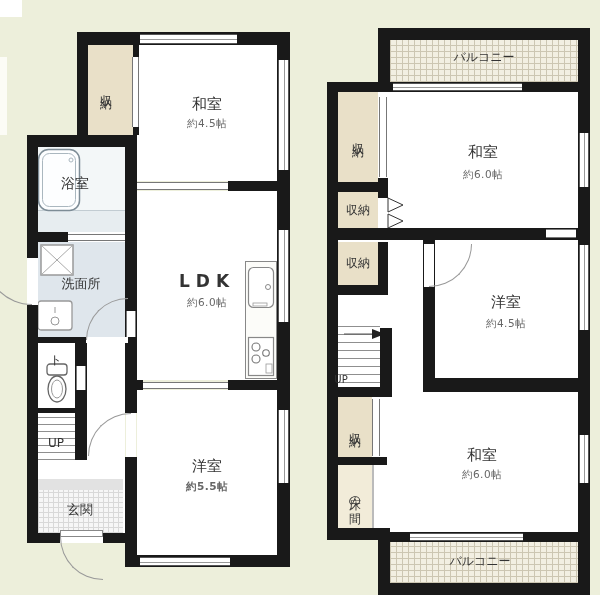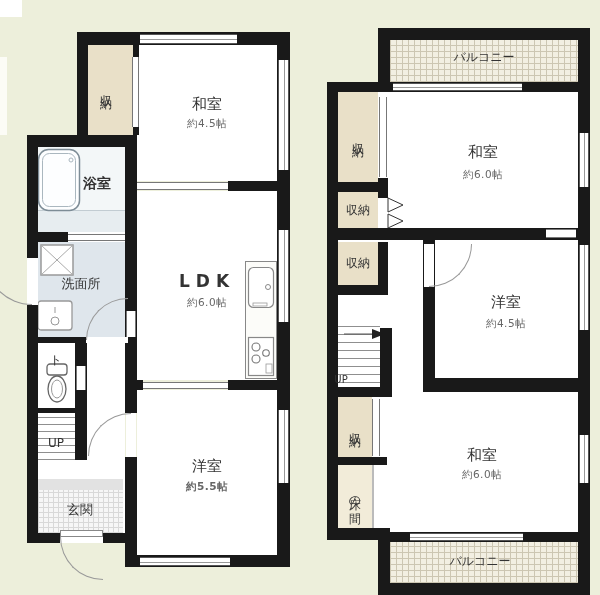--- a/index.html
+++ b/index.html
@@ -135,21 +135,21 @@
     <div class="arc arc-tl" style="left:88px;top:413px;width:43px;height:43px;z-index:6;"></div>
     <div class="gap" style="left:86px;top:337px;width:42px;height:6px;z-index:5;"></div>
     <div class="arc arc-tl" style="left:86px;top:298px;width:42px;height:42px;z-index:6;"></div>
     <div class="gap" style="left:60px;top:533px;width:43px;height:10px;z-index:5;"></div>
     <div class="leaf" style="left:60px;top:530px;width:43px;height:7px;z-index:6;"></div>
     <div class="arc arc-bl" style="left:60px;top:537px;width:43px;height:43px;z-index:6;"></div>
 
     <div class="lbl sm vert" style="left:106px;top:88px;">収納</div>
     <div class="lbl" style="left:207px;top:104px;">和室</div>
     <div class="lbl sz" style="left:207px;top:124px;">約4.5帖</div>
-    <div class="lbl" style="left:97px;top:184px;font-size:14px;font-weight:bold;">浴室</div>
+    <div class="lbl" style="left:75px;top:184px;font-size:14px;">浴室</div>
     <div class="lbl" style="left:81px;top:284px;font-size:13px;">洗面所</div>
     <div class="lbl sm vert" style="left:56px;top:355px;">ト</div>
     <div class="lbl sm" style="left:56px;top:443px;font-weight:400;">UP</div>
     <div class="lbl" style="left:80px;top:510px;font-size:13px;">玄関</div>
     <div class="lbl ldk" style="left:207px;top:281px;">LDK</div>
     <div class="lbl sz" style="left:207px;top:303px;">約6.0帖</div>
     <div class="lbl" style="left:207px;top:466px;">洋室</div>
     <div class="lbl sz" style="left:207px;top:487px;font-weight:bold;">約5.5帖</div>
   </div>
 

